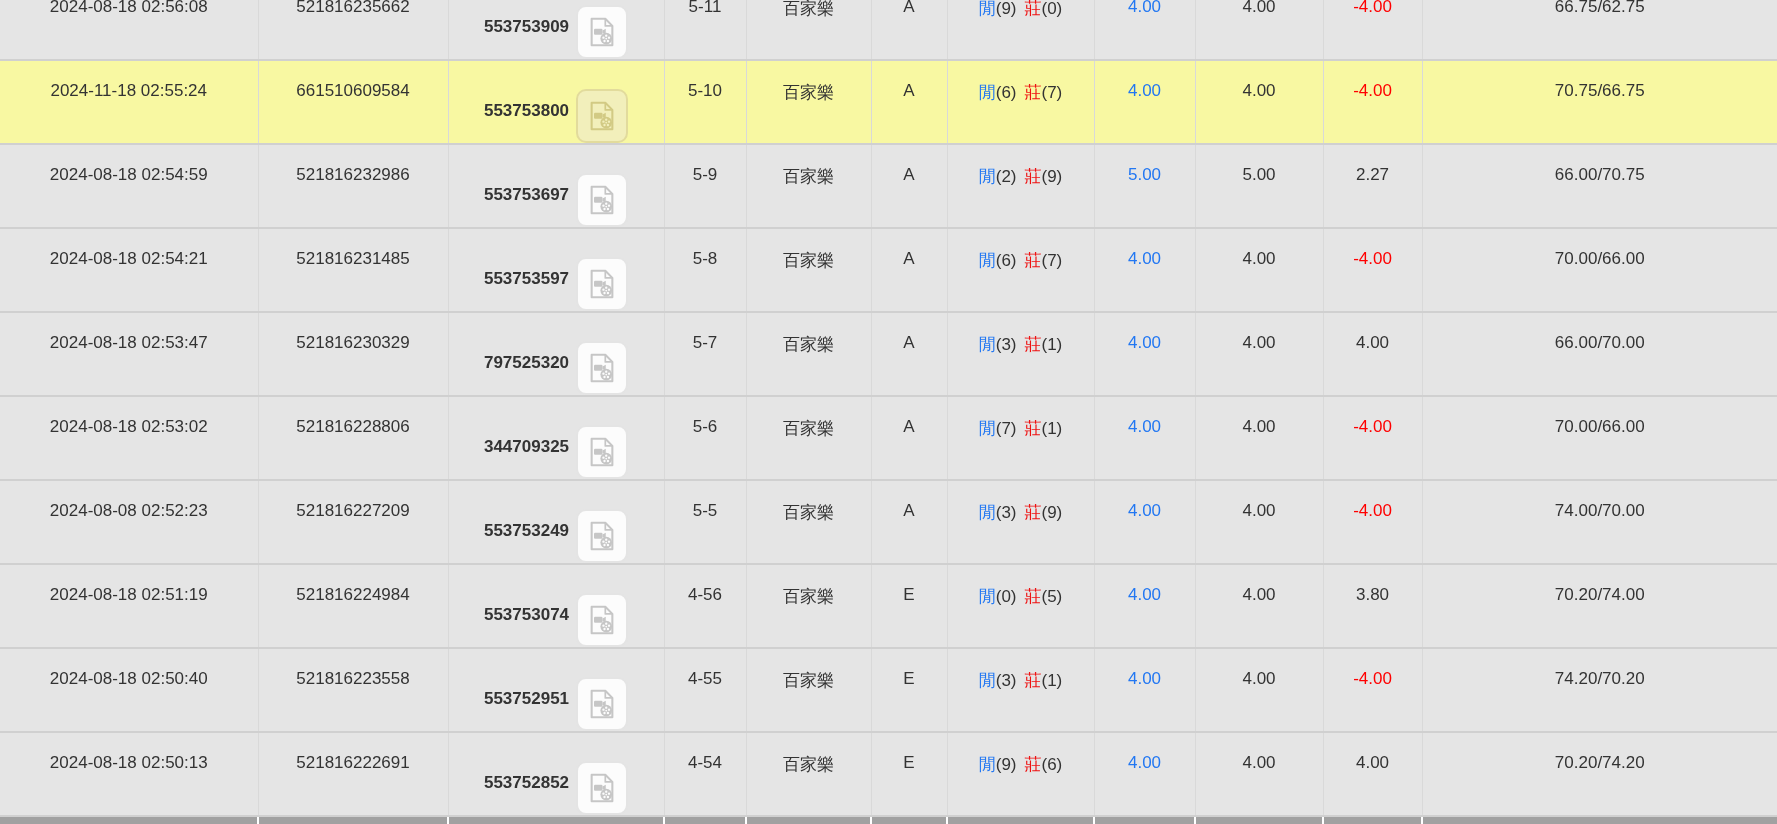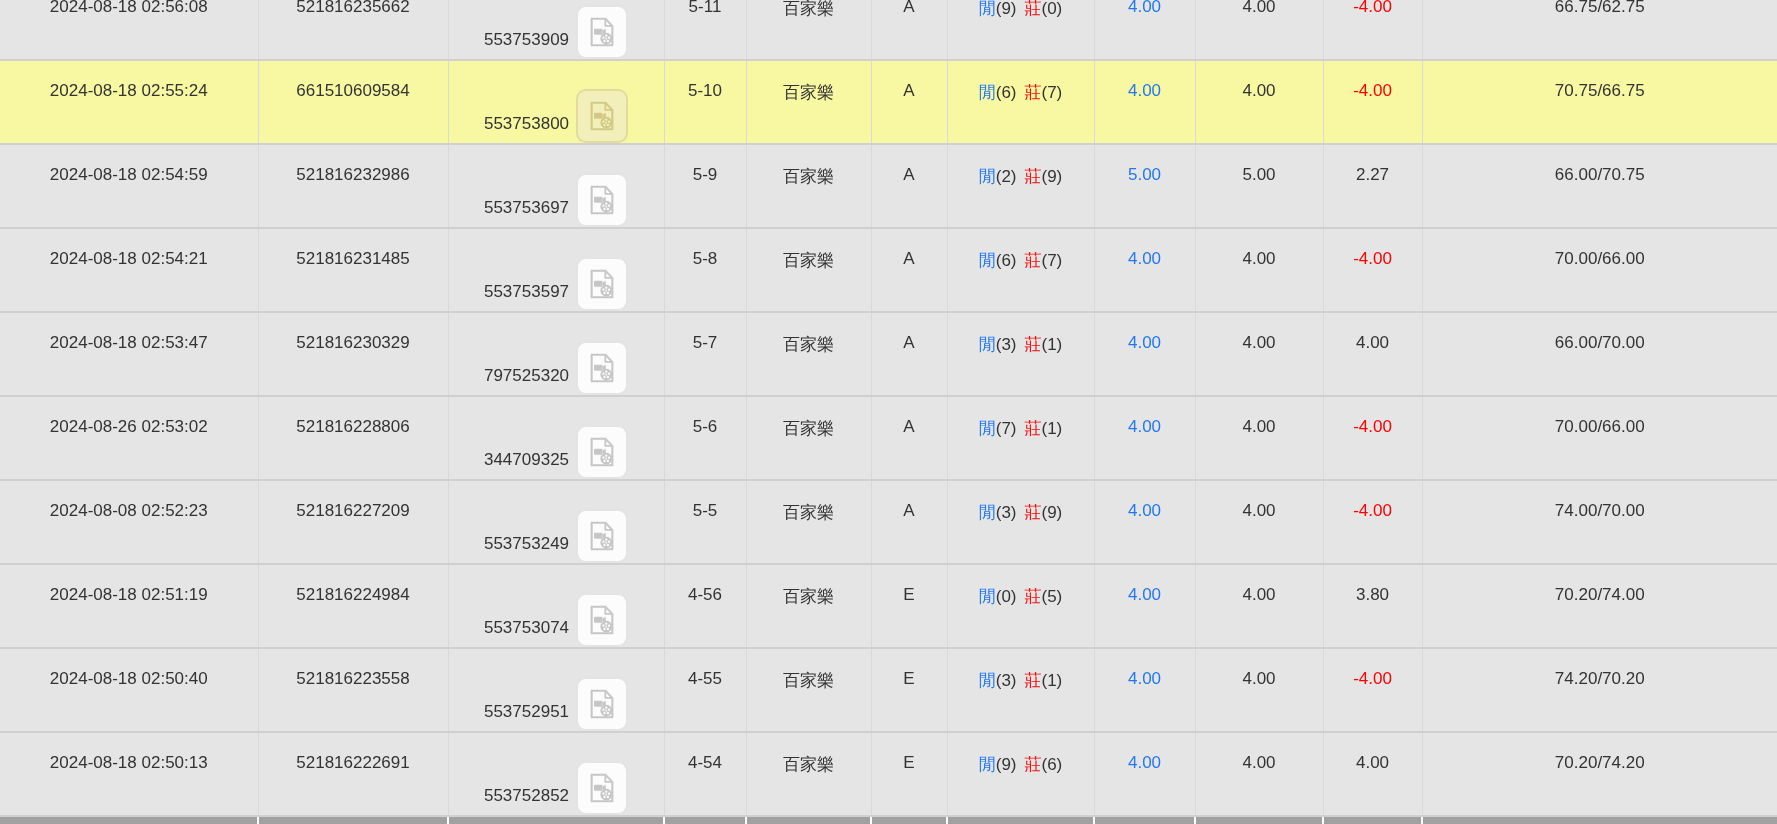--- a/index.html
+++ b/index.html
@@ -13,21 +13,21 @@
   table.bet-table td{
     vertical-align:top;padding:20px 4px 0 4px;height:80px;box-sizing:border-box;
     text-align:center;border-right:1px solid #d9d9d9;border-bottom:2px solid #d0d0d0;
     white-space:nowrap;overflow:hidden;
   }
   table.bet-table td:last-child{border-right:none;}
   tr[data-selected="true"] td{background:#f8f8a2;}
   
   td.c-gid{padding-top:0;}
   .gid-wrap{display:flex;justify-content:center;align-items:flex-start;gap:7px;}
-  .gid-wrap .gid-num{margin-top:33px;}
+  .gid-wrap .gid-num{margin-top:20px;font-weight:bold;}
   .video-btn{
     margin-top:8px;width:52px;height:54px;border-radius:10px;
     background:#fcfcfc;border:2px solid #e4e4e4;color:#c6c6c6;--hole:#fcfcfc;
     display:flex;align-items:center;justify-content:center;cursor:pointer;padding:0;
   }
   tr[data-selected="true"] .video-btn{
     background:#f2efbb;border-color:#e2db9c;color:#d2ca84;--hole:#f2efbb;
   }
   
   .r-player{color:#2277f2;}
@@ -101,21 +101,21 @@
         <td>
           <span class="r-player">閒</span><span class="r-num">(9)</span><span class="r-banker">莊</span><span class="r-num">(0)</span>
         </td>
         <td class="c-bet">4.00</td>
         <td>4.00</td>
         <td class="c-wl" data-state="neg">-4.00</td>
         <td>66.75/62.75</td>
       </tr>
 
       <tr data-selected="true">
-        <td>2024-08-18 02:55:24</td>
+        <td>2024-11-18 02:55:24</td>
         <td>661510609584</td>
         <td class="c-gid">
           <div class="gid-wrap">
             <span class="gid-num">553753800</span>
             <button class="video-btn">
                   <svg width="32" height="34" viewBox="0 0 34 36">
                     <use href="#video-file-glyph"></use>
                   </svg>
                 </button>
           </div>
@@ -201,21 +201,21 @@
         <td>
           <span class="r-player">閒</span><span class="r-num">(3)</span><span class="r-banker">莊</span><span class="r-num">(1)</span>
         </td>
         <td class="c-bet">4.00</td>
         <td>4.00</td>
         <td class="c-wl" data-state="pos">4.00</td>
         <td>66.00/70.00</td>
       </tr>
 
       <tr data-selected="false">
-        <td>2024-08-26 02:53:02</td>
+        <td>2024-08-18 02:53:02</td>
         <td>521816228806</td>
         <td class="c-gid">
           <div class="gid-wrap">
             <span class="gid-num">344709325</span>
             <button class="video-btn">
                   <svg width="32" height="34" viewBox="0 0 34 36">
                     <use href="#video-file-glyph"></use>
                   </svg>
                 </button>
           </div>

